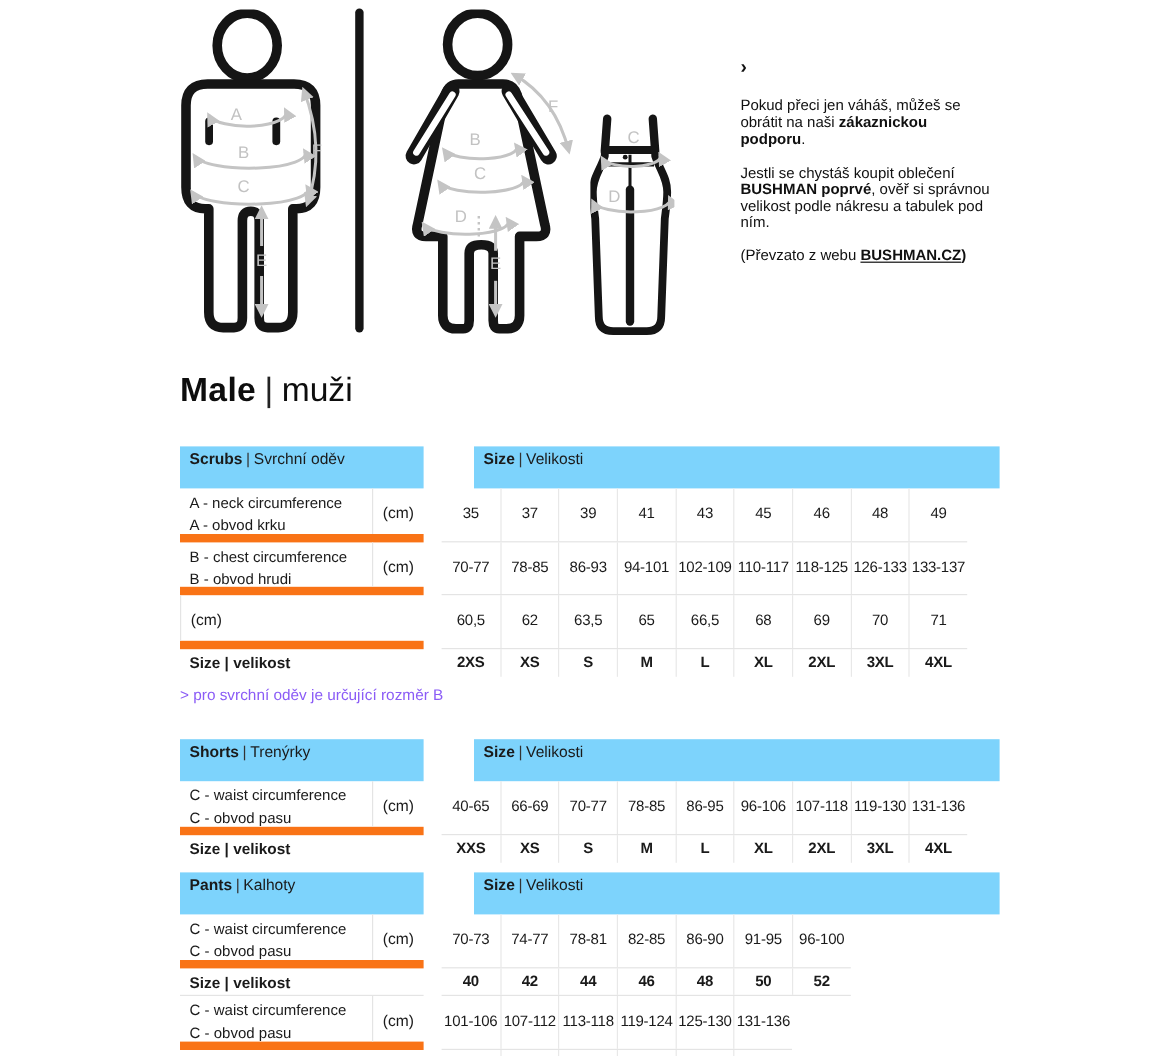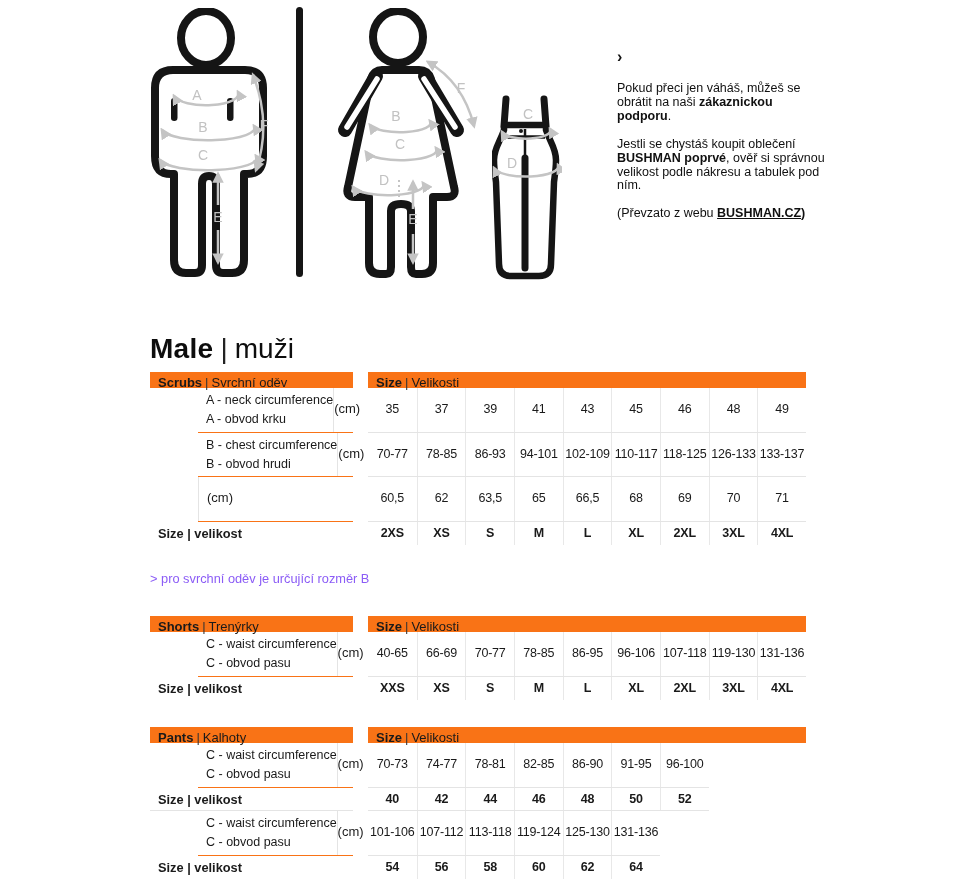--- a/index.html
+++ b/index.html
@@ -12,36 +12,36 @@
   svg text { font-family:"Liberation Sans",sans-serif; font-size:14px; fill:#c2c2c2; font-weight:500; }
 
   
   #intro { left:617px; top:50px; width:208px; font-size:12.5px; line-height:13.9px; color:#101010; }
   #intro .chev { font-size:16px; font-weight:900; line-height:14px; margin-bottom:18px; }
   #intro p { margin:0 0 14px 0; }
   #intro b { font-weight:800; }
   #intro .link { font-weight:800; text-decoration:underline; cursor:pointer; }
 
   
-  #heading { left:150px; top:309px; font-size:28px; color:#0d0d0d;margin-top:24px; }
+  #heading { left:150px; top:309px; font-size:28px; color:#0d0d0d; }
   #heading .hb { font-weight:800; letter-spacing:.3px; }
   #heading .hsep { font-weight:300; margin:0 7px; color:#222; }
   #heading .hr { font-weight:400; }
 
   
   .tbl { position:absolute; left:150px; display:flex; align-items:flex-start; }
   .t-left { width:203px; flex:0 0 203px; }
   .t-right { margin-left:15px; }
-  .hdr { height:16px; line-height:22px; background:#f97316; font-size:13px; padding-left:8px; white-space:nowrap; }
+  .hdr { height:35px; line-height:22px; background:#7dd3fc; font-size:13px; padding-left:8px; white-space:nowrap; }
   .t-left .hdr { width:203px; }
-  .t-right .hdr { width:438px; }
+  .t-right .hdr { width:438px;margin-left:27px; }
   .hdr b { font-weight:800; }
   .hdr .sep { font-weight:300; padding:0 3px; color:#333; }
 
-  .lrow { display:flex; height:44.5px; border-bottom:1px solid #f97316;margin-left:48px; }
+  .lrow { display:flex; height:44.5px; border-bottom:7px solid #f97316; }
   .lbl { width:160px; padding:3px 0 0 8px; font-size:12.5px; line-height:19px; white-space:nowrap; }
   .unit { width:43px; border-left:1px solid #e4e4e4; text-align:center; line-height:42px; font-size:13px; }
   .srow { height:23.5px; line-height:23px; font-weight:800; font-size:12.8px; padding-left:8px; white-space:nowrap; }
   .bb { border-bottom:1px solid #e4e4e4 !important; }
 
   .cells { display:flex; height:44.5px; width:max-content; }
   .cells.bb { border-bottom:1px solid #e4e4e4; }
   .cell { flex:0 0 48.66px; width:48.66px; text-align:center; line-height:43px; font-size:12.5px; letter-spacing:-.2px; }
   .cell + .cell { border-left:1px solid #e8e8e8; }
   .cells.sz { height:23.5px; }

